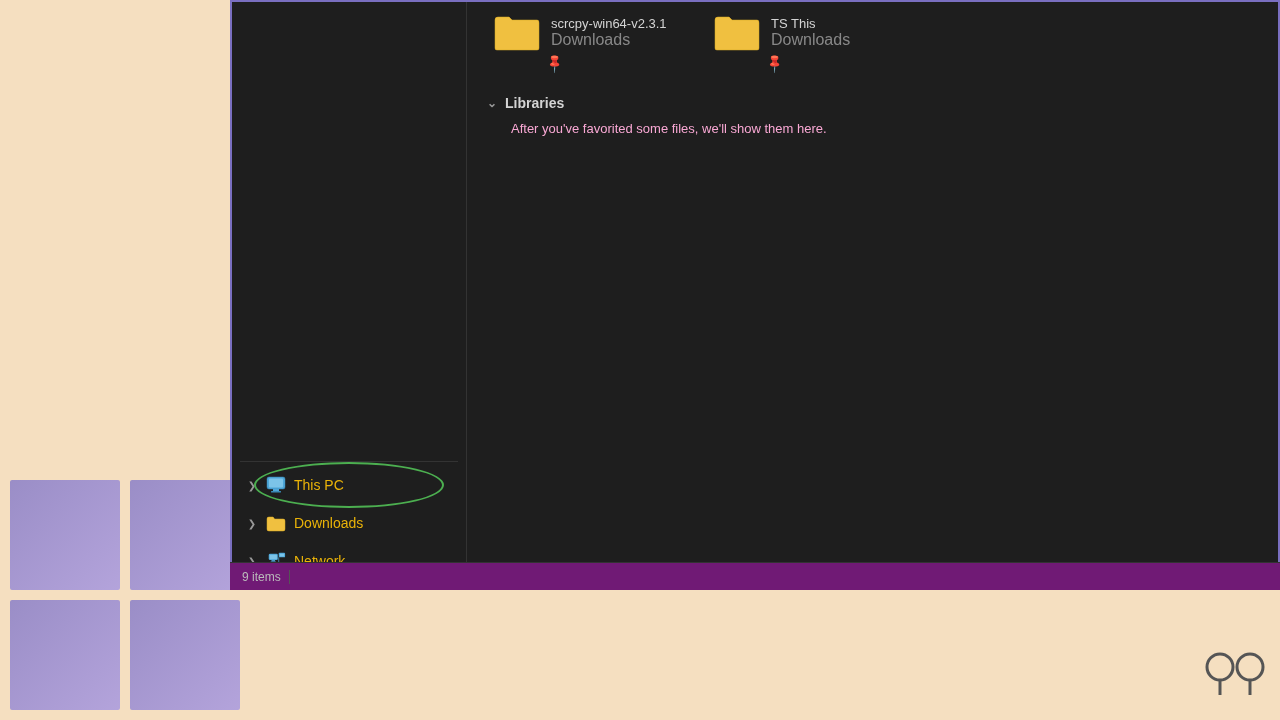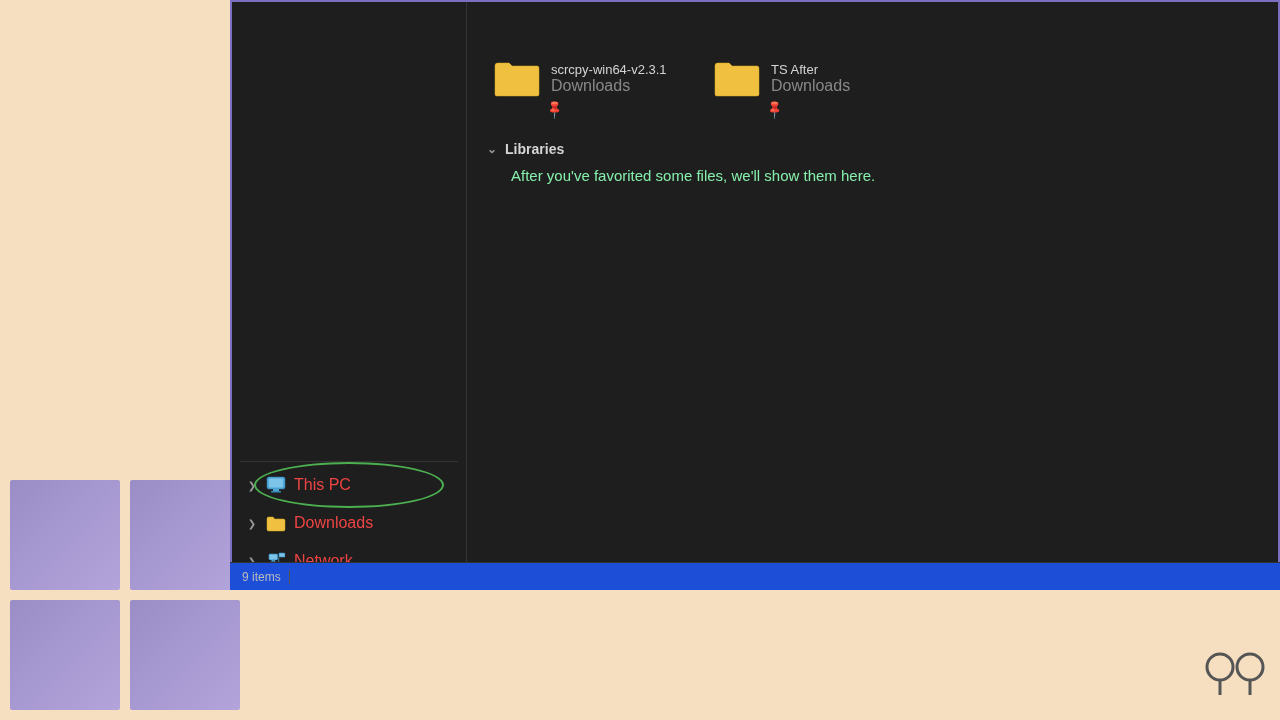--- a/index.html
+++ b/index.html
@@ -108,22 +108,22 @@
       width: 20px;
       height: 20px;
       margin-right: 8px;
       flex-shrink: 0;
       display: flex;
       align-items: center;
       justify-content: center;
     }
 
     .sidebar-item .item-label {
-      font-size: 16px;
-      color: #ef4444;
+      font-size: 14px;
+      color: #eab308;
     }
 
     
     .this-pc-highlight {
       position: absolute;
       top: 50%;
       left: 50%;
       transform: translate(-50%, -50%);
       width: 190px;
       height: 46px;
@@ -138,22 +138,21 @@
       height: 1px;
       background: #333;
       margin: 4px 8px;
     }
 
     
     .main-content {
       flex: 1;
       background: #1e1e1e;
       overflow-y: auto;
-      padding: 10px 20px;
-      margin-top: 40px;
+      padding: 4px 20px;
     }
 
     
     .pinned-row {
       display: flex;
       flex-direction: row;
       flex-wrap: wrap;
       gap: 20px;
       margin-bottom: 10px;
     }
@@ -224,33 +223,33 @@
       font-weight: 600;
     }
 
     .section-header .chevron-down {
       margin-right: 8px;
       font-size: 12px;
       color: #999;
     }
 
     .section-empty {
-      color: #86efac;
-      font-size: 15px;
+      color: #f9a8d4;
+      font-size: 13px;
       padding: 4px 0 4px 24px;
     }
 
     
     .status-bar {
       position: absolute;
       bottom: 130px;
       left: 230px;
       right: 0;
       height: 28px;
-      background: #1d4ed8;
+      background: #701a75;
       border-top: 1px solid #333;
       display: flex;
       align-items: center;
       padding: 0 12px;
       color: #bbb;
       font-size: 12px;
     }
 
     .status-divider {
       width: 1px;
@@ -364,21 +363,21 @@
 
       <div class="folder-item">
         <div class="folder-item-inner">
           <div class="folder-icon">
             <svg width="48" height="40" viewBox="0 0 48 40" xmlns="http://www.w3.org/2000/svg">
               <path d="M2 8 Q2 5 5 5 L16 5 L19 8 L44 8 Q46 8 46 11 L46 36 Q46 38 44 38 L4 38 Q2 38 2 36 Z" fill="#e8a020"></path>
               <path d="M2 10 L2 36 Q2 38 4 38 L44 38 Q46 38 46 36 L46 11 Q46 8 44 8 L19 8 L16 5 L5 5 Q2 5 2 8 Z" fill="#f0c040" stroke="#d4a820" stroke-width="0.5"></path>
             </svg>
           </div>
           <div class="folder-info">
-            <span class="folder-name">TS After</span>
+            <span class="folder-name">TS This</span>
             <span class="folder-location">Downloads</span>
           </div>
         </div>
         <span class="pin-icon">📌</span>
       </div>
     </div>
 
     <div class="section-header">
       <span class="chevron-down">⌄</span>
       <span>Libraries</span>

